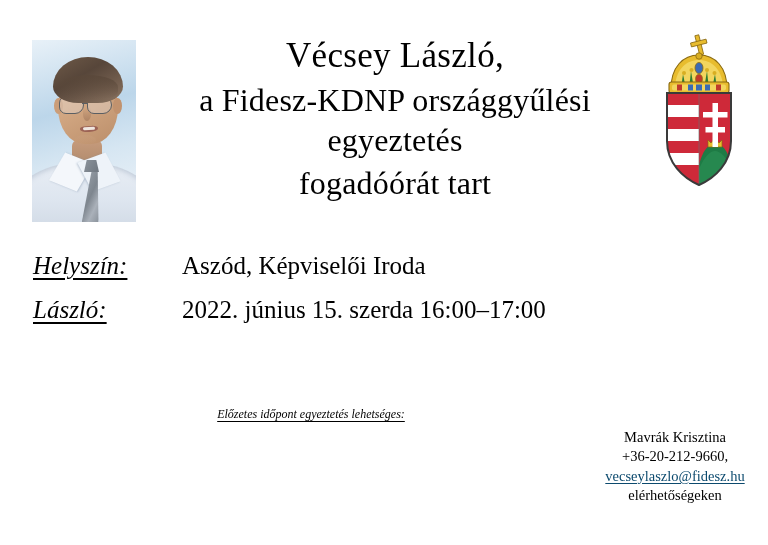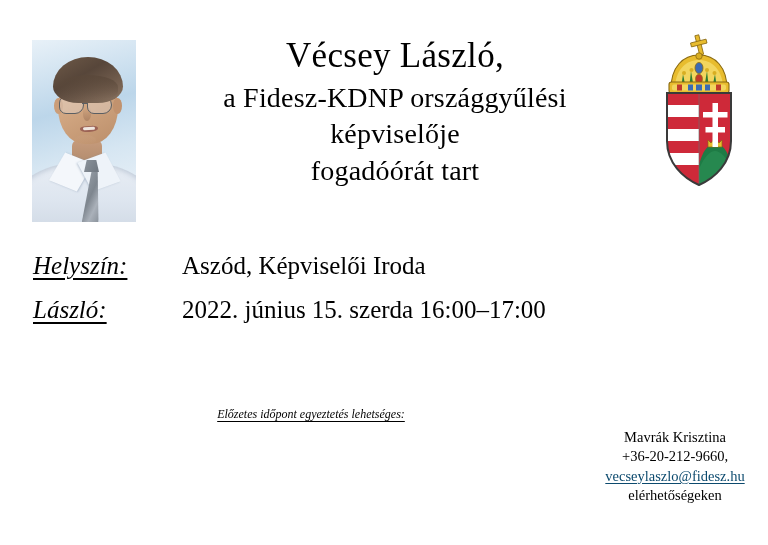--- a/index.html
+++ b/index.html
@@ -234,21 +234,21 @@
     line-height: 1.17;
   }
   .heading .l1 {
     font-size: 35px;
     letter-spacing: .3px;
     display: block;
   }
   .heading .l2,
   .heading .l3,
   .heading .l4 {
-    font-size: 28px;
+    font-size: 32px;
     display: block;
     letter-spacing: .2px;
   }
   .heading .l2 { margin-top: 5px; }
   .heading .l3 { margin-top: 3px; }
   .heading .l4 { margin-top: 5px; }
 
   
   .details {
     position: absolute;
@@ -412,21 +412,21 @@
           <rect x="45.4" y="60" width="1.2" height="92" fill="#6E6E6E" opacity=".55"></rect>
         </g>
         <path d="M14 60 H78 V108 C78 130 62 145 46 152 C30 145 14 130 14 108 Z" fill="none" stroke="#3A3A3A" stroke-width="2"></path>
       </g>
     </svg>
   </div>
 
   <div class="heading">
     <span class="l1">Vécsey László,</span>
     <span class="l2">a Fidesz-KDNP országgyűlési</span>
-    <span class="l3">képviselője</span>
+    <span class="l3">egyeztetés</span>
     <span class="l4">fogadóórát tart</span>
   </div>
 
   <div class="details">
 
     <div class="row">
       <div class="lbl">Helyszín:</div>
       <div class="val">
         <span class="v-line1">Aszód, Képviselői Iroda</span>
       </div>

